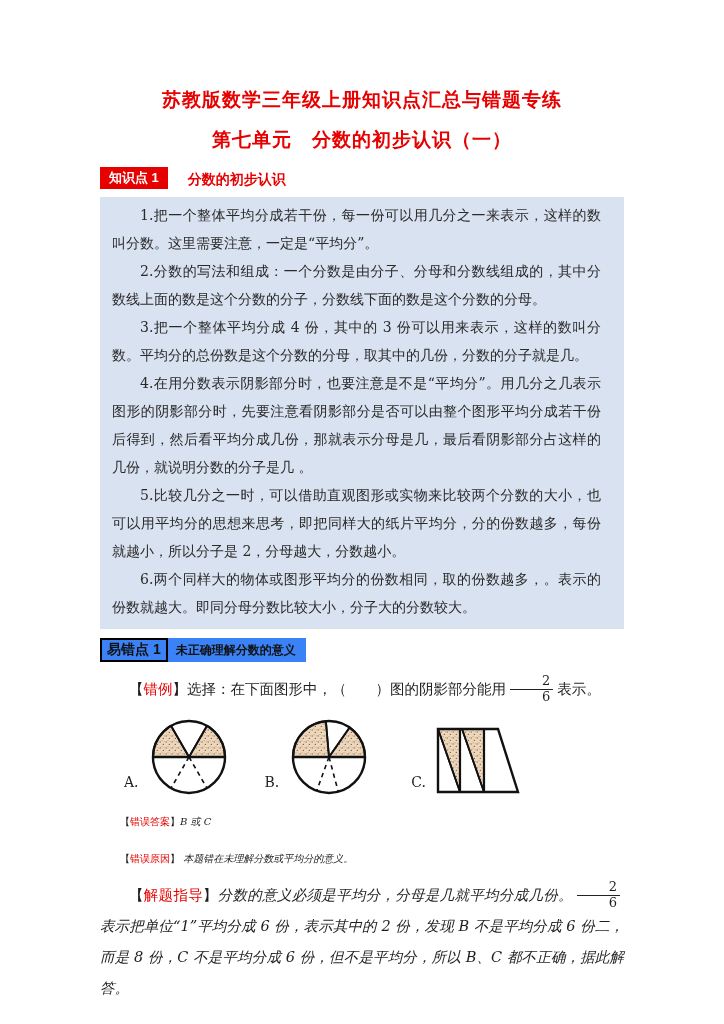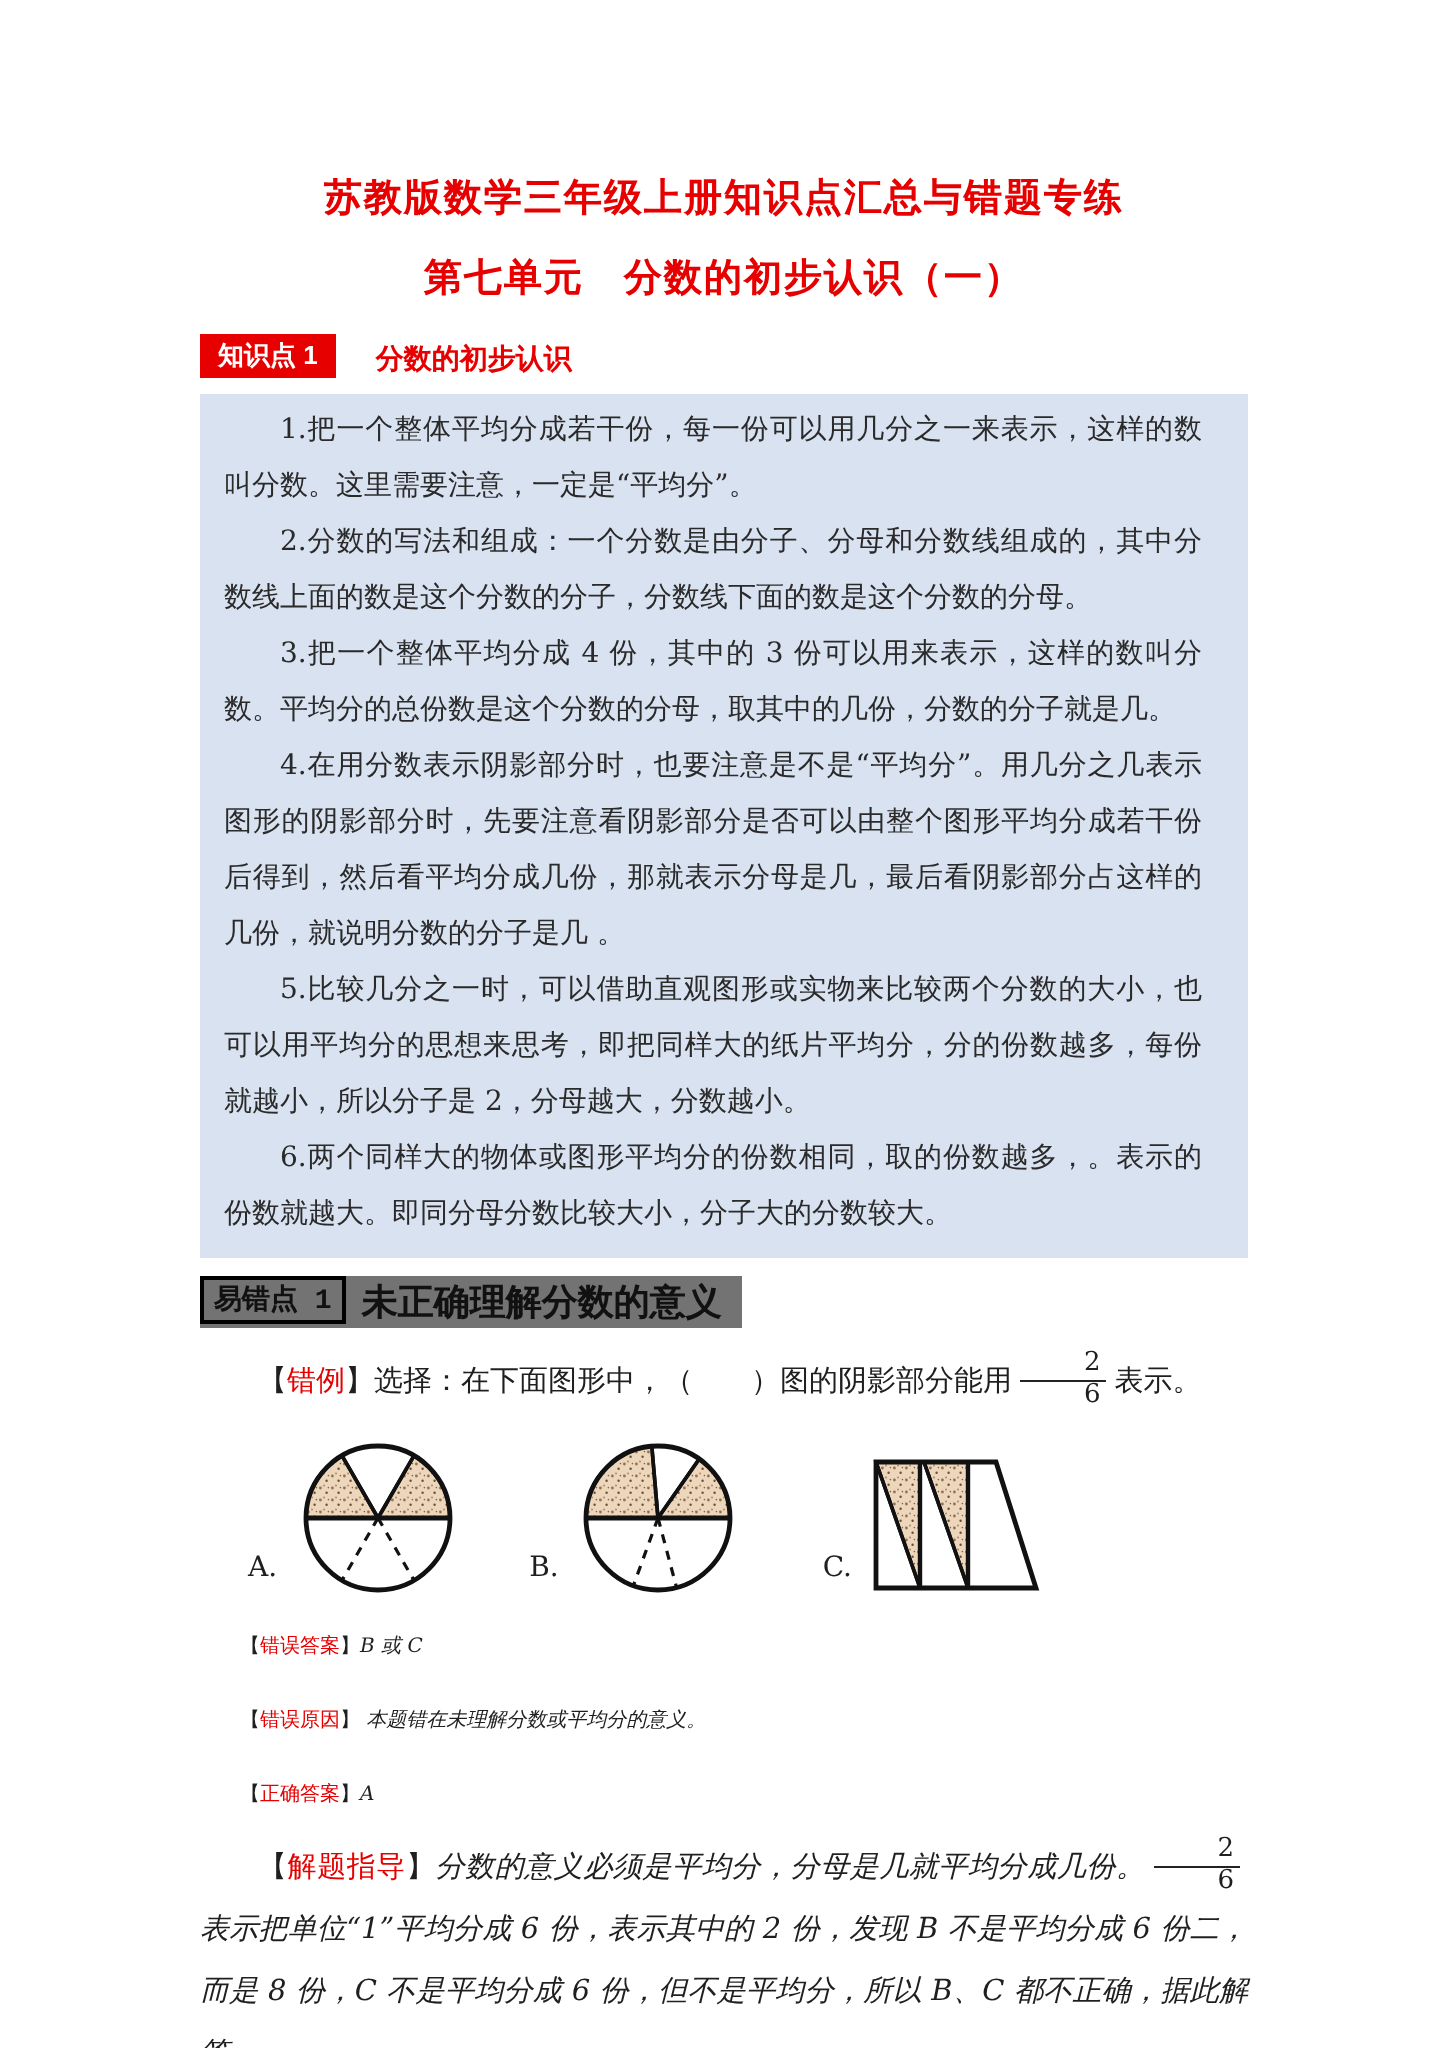--- a/index.html
+++ b/index.html
@@ -22,24 +22,24 @@
   .kp-row { margin-top:15px; display:flex; align-items:flex-end;
     font-family:"Liberation Sans","DejaVu Sans",sans-serif; }
   .kp-badge { background:#e60000; color:#ffffff; font-size:13px; font-weight:bold;
     padding:3px 9px; line-height:16px; }
   .kp-label { color:#e60000; font-size:14px; font-weight:bold; margin-left:20px; }
 
   .kp-box { margin-top:8px; background:#d9e2f0; padding:4px 23px 8px 12px; }
   .kp-box p { margin:0; font-size:14px; line-height:28px; text-indent:2em;
     text-align:justify; color:#2a2a2a; }
 
-  .ep-row { margin-top:9px; display:inline-flex; align-items:flex-start; background:#737373;
-    font-family:Liberation Mono, monospace; }
+  .ep-row { margin-top:9px; display:inline-flex; align-items:center; background:#3b82f6;
+    font-family:Liberation Sans, sans-serif; }
   .ep-badge { border:2px solid #000; padding:1px 5px; font-size:14px; font-weight:bold; color:#111; }
-  .ep-label { padding:1px 10px 1px 8px; font-size:18px; font-weight:bold; color:#111;
+  .ep-label { padding:1px 10px 1px 8px; font-size:12px; font-weight:bold; color:#111;
     display:flex; align-items:center; }
 
   .para { margin:0; font-size:14.5px; }
   .red { color:#e60000; }
   .bk { color:#1f1f1f; }
   .example-line { margin-top:10px; text-indent:2em; line-height:34px; }
   .kai { font-style:italic; }
 
   .frac { display:inline-flex; flex-direction:column; align-items:center;
     vertical-align:middle; line-height:1.1; font-size:13px; margin:0 4px;
@@ -161,21 +161,20 @@
           <line x1="4" y1="5" x2="26" y2="68" stroke="#111" stroke-width="1.8"></line>
           <line x1="28" y1="5" x2="50" y2="68" stroke="#111" stroke-width="1.8"></line>
         </svg>
       </div>
     </div>
 
     <p class="answer-line"><span class="bk">【</span><span class="red">错误答案</span><span class="bk">】</span><span class="kai">B 或 C</span></p>
 
     <p class="answer-line"><span class="bk">【</span><span class="red">错误原因</span><span class="bk">】</span><span class="kai"> 本题错在未理解分数或平均分的意义。</span></p>
 
-    <p class="answer-line"><span class="bk">【</span><span class="red">正确答案</span><span class="bk">】</span><span class="kai">A</span></p>
 
     <p class="guidance"><span class="bk">【</span><span class="red">解题指导</span><span class="bk">】</span><span class="kai">分数的意义必须是平均分，分母是几就平均分成几份。</span><span class="frac">
           <span class="num">2</span>
           <span class="den">6</span>
         </span><span class="kai">表示把单位“1”平均分成 6 份，表示其中的 2 份，发现 B 不是平均分成 6 份二，而是 8 份，C 不是平均分成 6 份，但不是平均分，所以 B、C 都不正确，据此解答。</span></p>
 
   </div>
 </div>
 
 </body></html>

